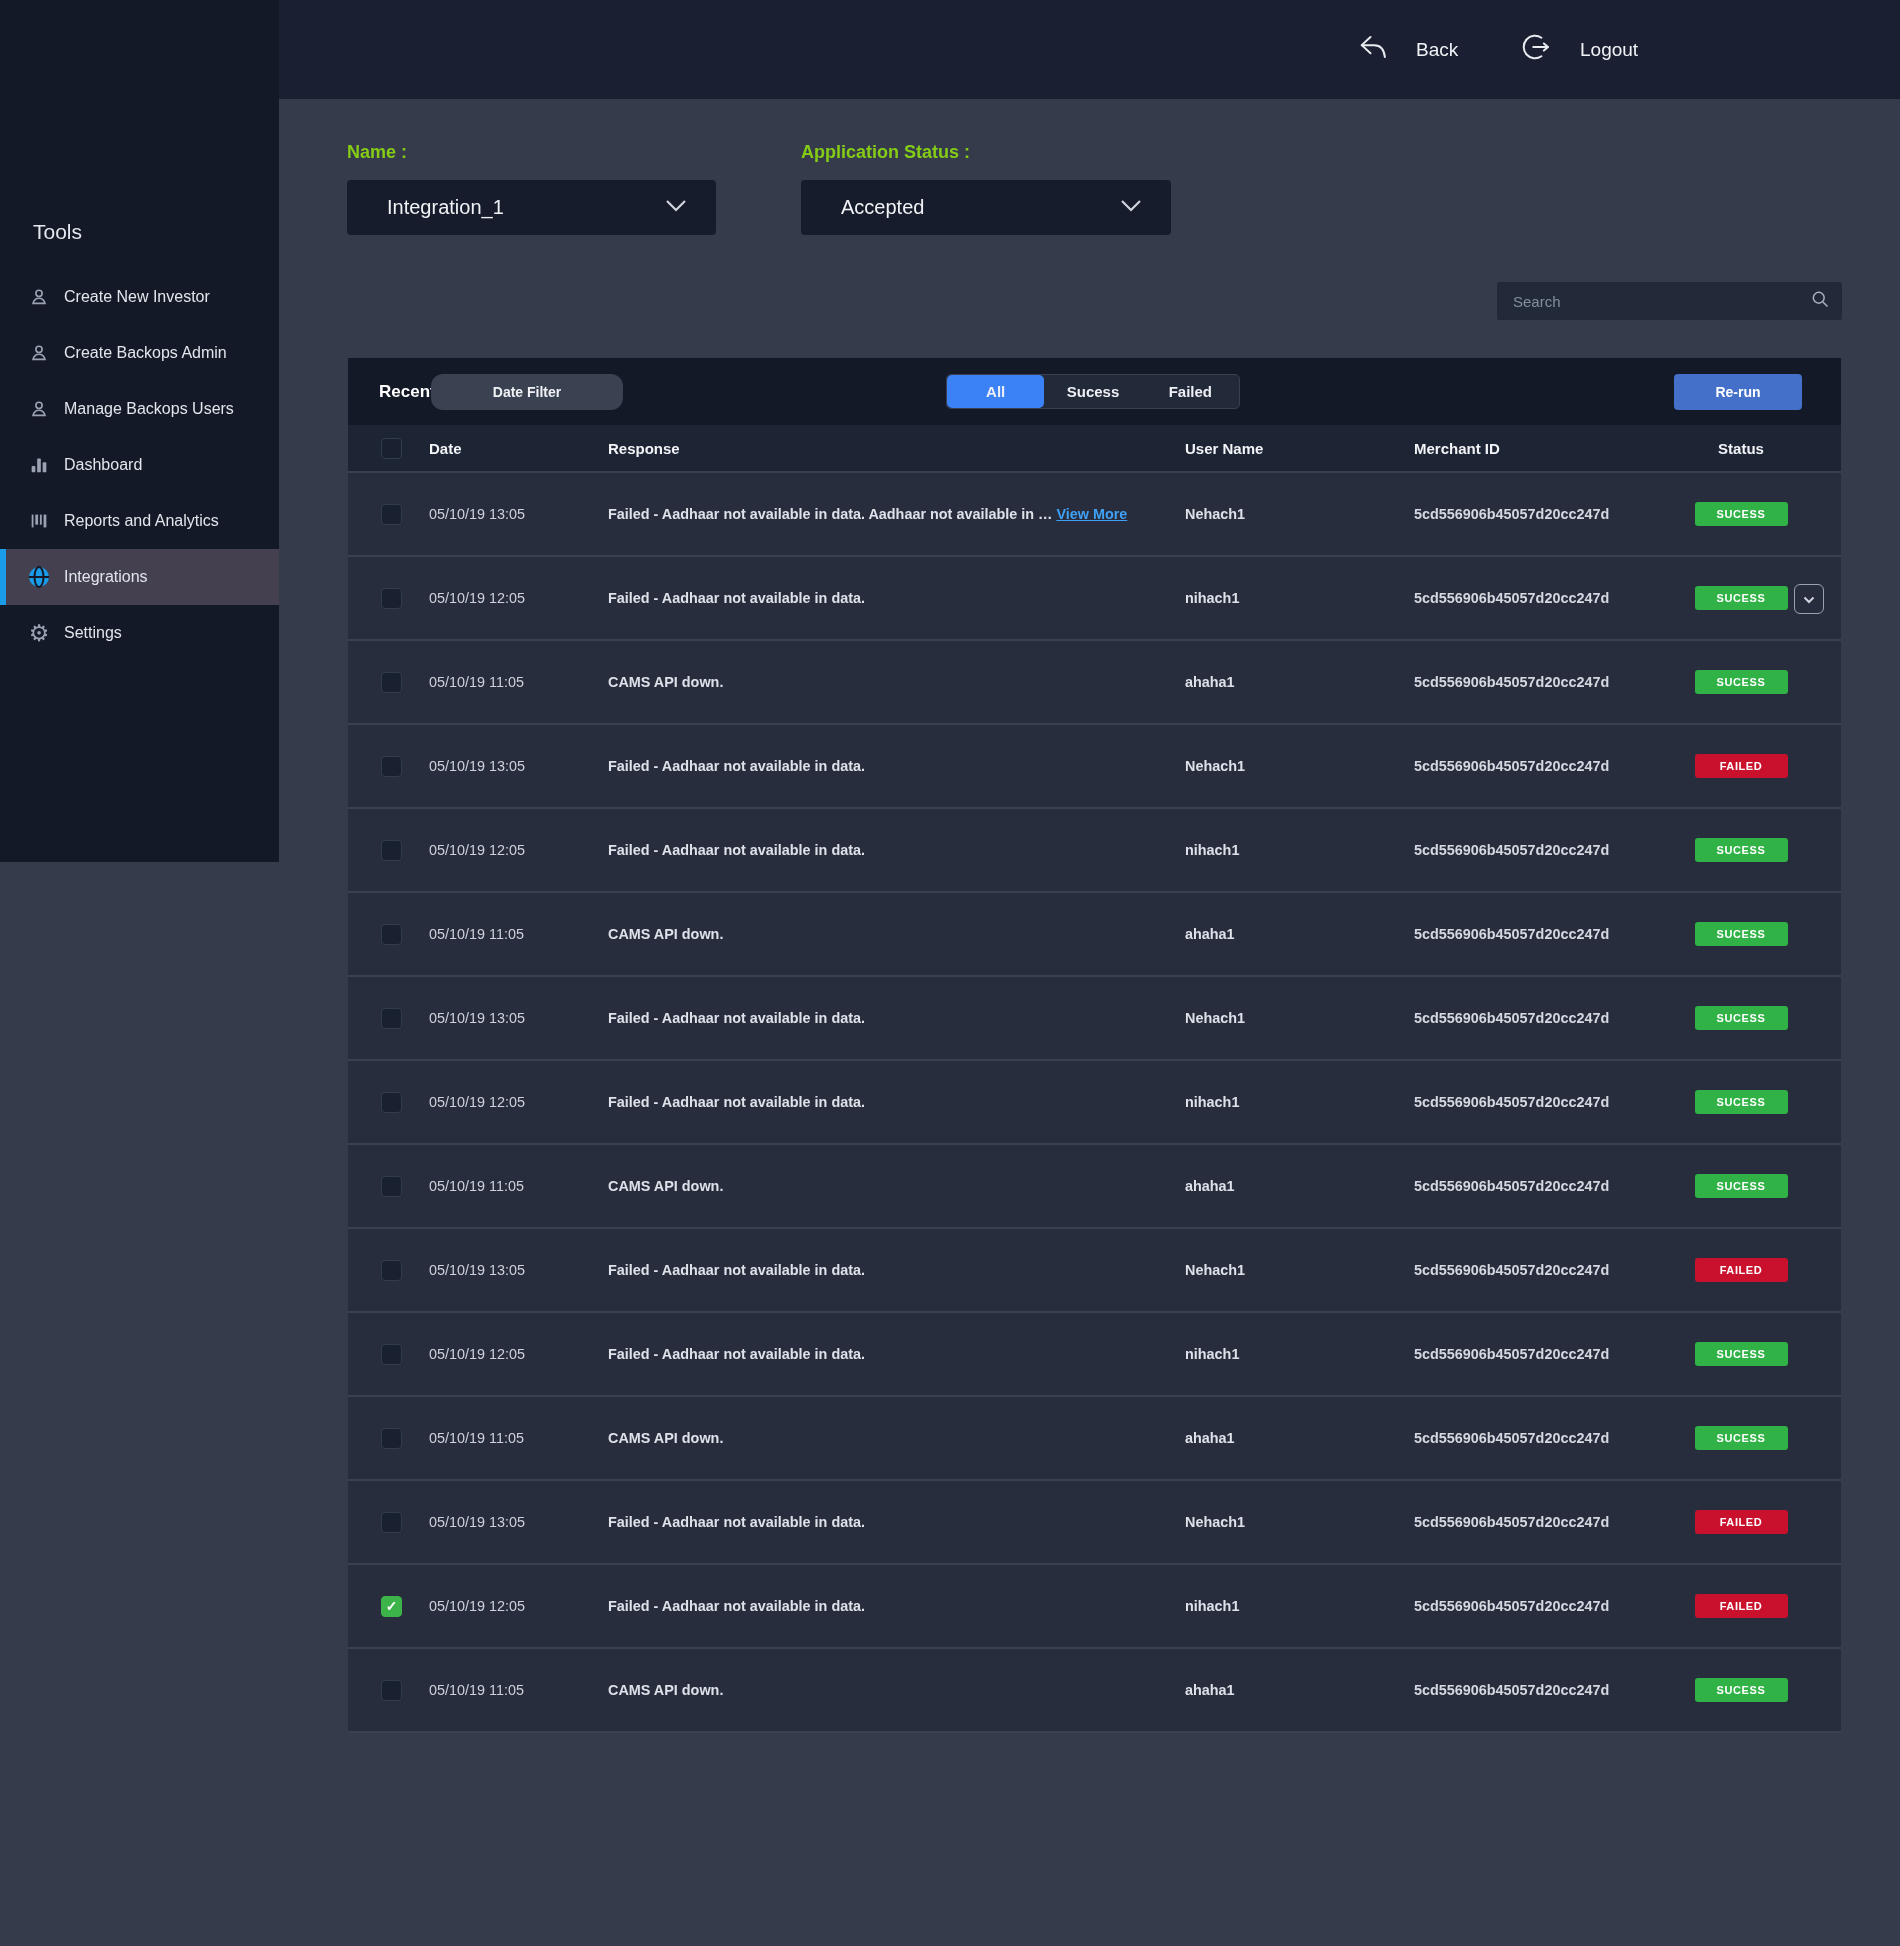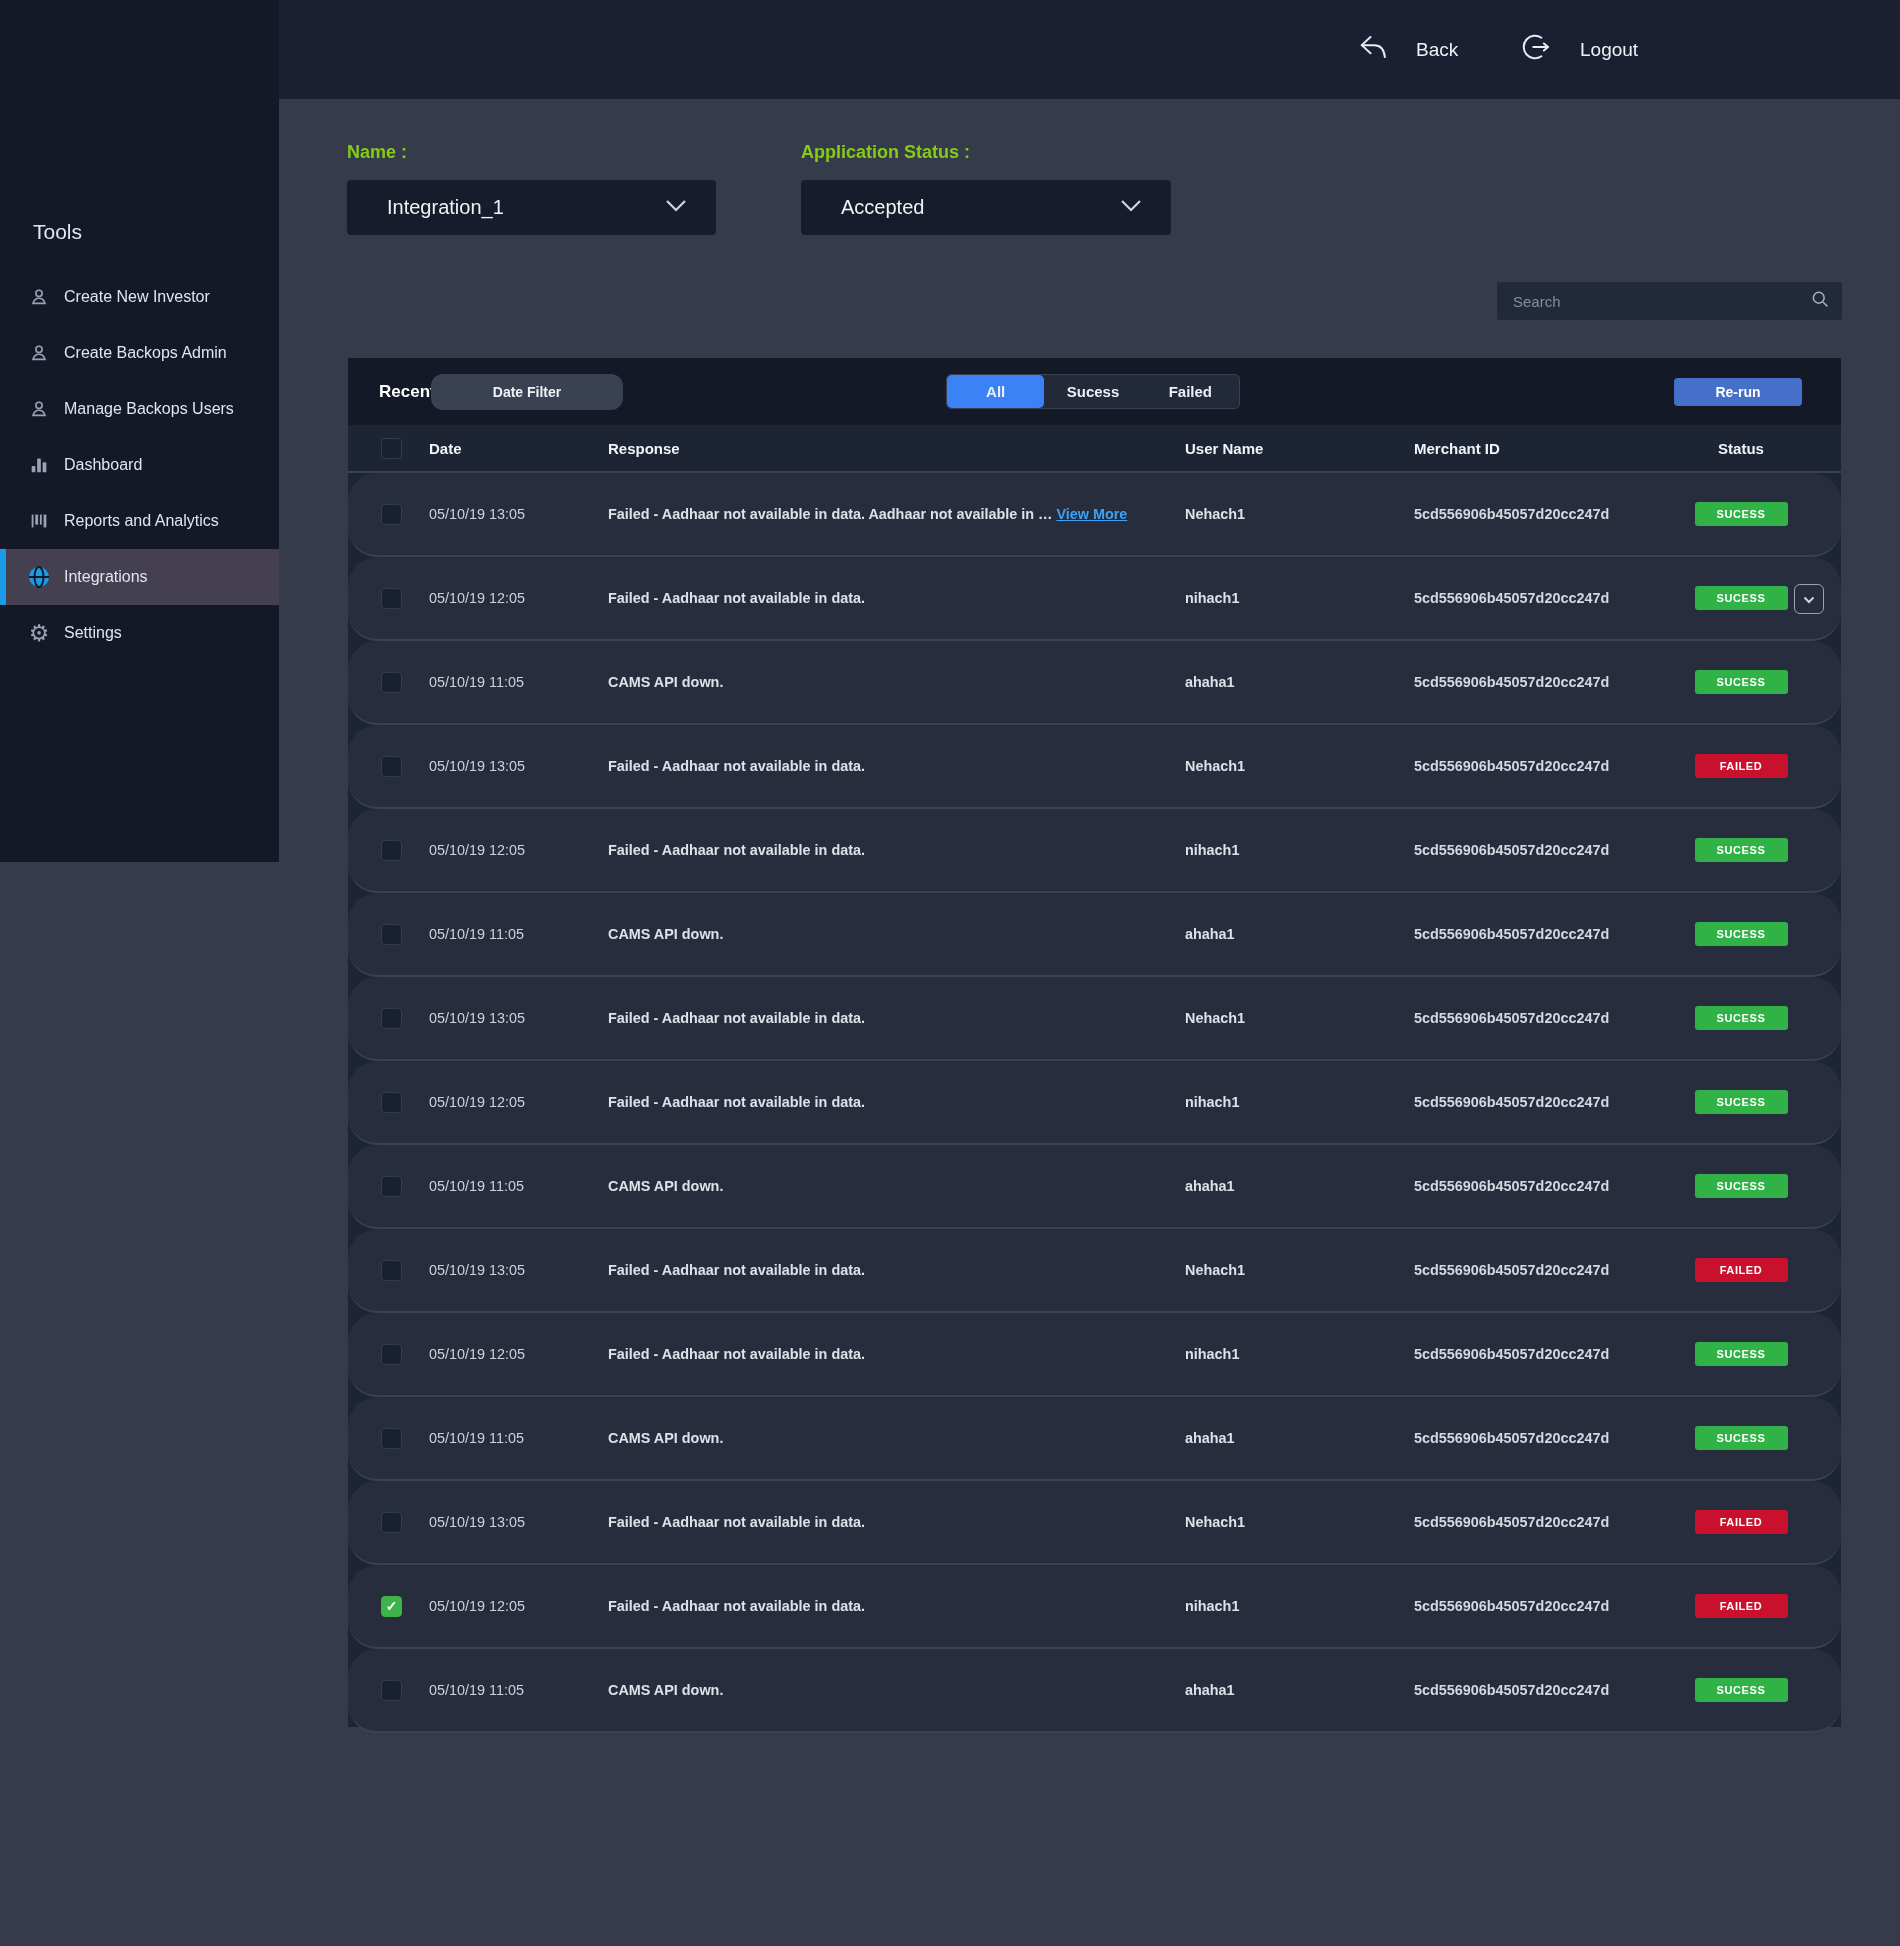--- a/index.html
+++ b/index.html
@@ -89,37 +89,36 @@
     position:absolute; left:598px; width:294px; height:35px; background:#222938;
     border:1px solid #394150; border-radius:5px; display:flex; overflow:visible;
   }
   .seg {
     flex:1; display:flex; align-items:center; justify-content:center;
     color:#eef0f5; font-size:15px; font-weight:700; cursor:pointer; border-radius:5px;
     background:transparent; border:none; font-family:"Liberation Sans", sans-serif;
   }
   .seg.active { background:#3b82f6; }
   .rerun-btn {
-    position:absolute; left:1326px; width:128px; height:28px; background:#4470c9; border:none;
+    position:absolute; left:1326px; width:128px; height:36px; background:#4470c9; border:none;
     border-radius:4px; color:#fff; font-size:14px; font-weight:700; cursor:pointer;
     font-family:"Liberation Sans", sans-serif;
   }
   .grid-row {
     display:grid; grid-template-columns:69px 191px 577px 229px 275px 104px;
     align-items:center;
   }
   .thead {
     position:absolute; left:0; top:67px; width:1493px; height:48px; background:#1d2433;
     border-bottom:2px solid #39404f; color:#f2f4f8; font-size:15px; font-weight:700;
   }
   .tbody { position:absolute; left:0; top:115px; width:1493px; }
   .trow {
     height:84px; background:#272d3c; border-bottom:2px solid #3a4252; position:relative;
     font-size:14.4px;
-    border-radius:29px;
   }
   .cell-check { padding-left:33px; }
   .checkbox {
     width:21px; height:21px; background:#19202f; border:1px solid #323c4f; border-radius:4px;
     cursor:pointer; display:flex; align-items:center; justify-content:center;
   }
   .checkbox .tick { display:none; color:#fff; font-size:14px; font-weight:700; }
   .checkbox.checked { background:#3cb44a; border-color:#3cb44a; }
   .checkbox.checked .tick { display:block; }
   .cell-date { color:#ccd1db; font-weight:400; padding-left:12px; }

